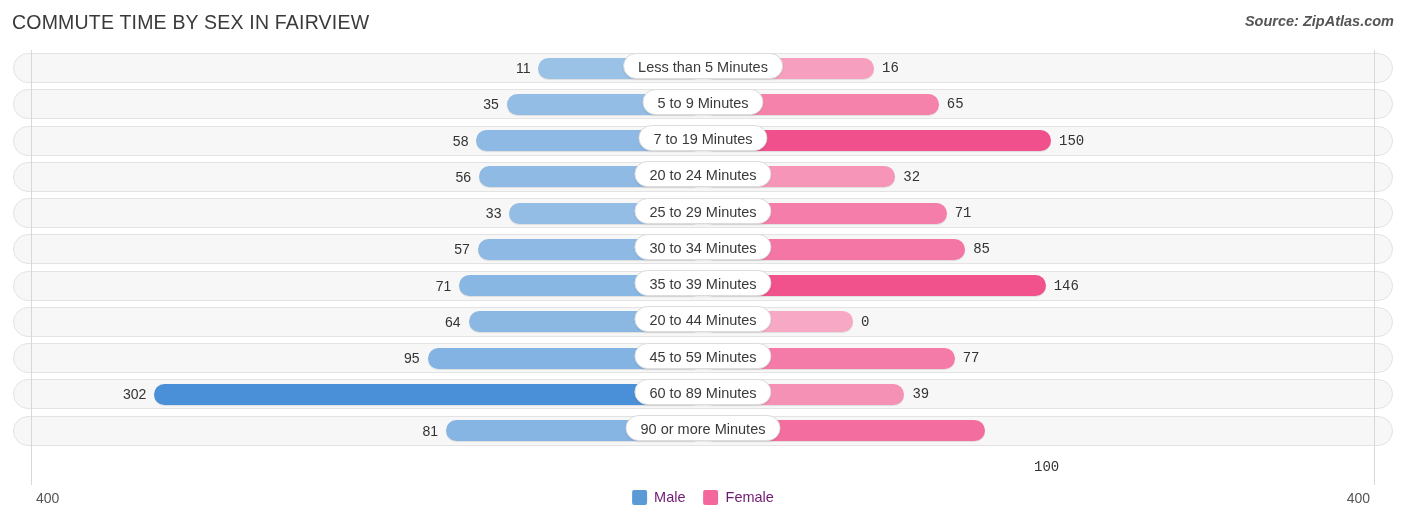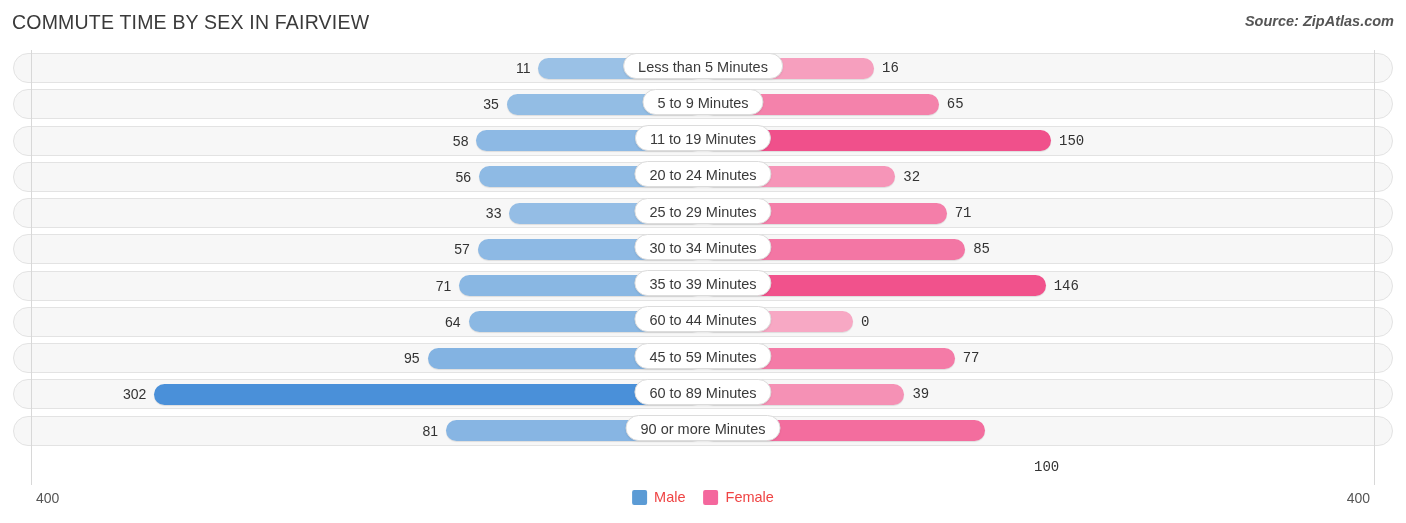--- a/index.html
+++ b/index.html
@@ -182,21 +182,21 @@
     gap: 7px;
   }
   .legend-swatch {
     width: 15px;
     height: 15px;
     border-radius: 2px;
     display: inline-block;
   }
   .legend-label {
     font-size: 14.5px;
-    color: #ef4444;
+    color: #701a75;
   }
 </style>
 </head>
 <body>
 
 <div class="page">
 
   <div class="header">
     <div class="chart-title">COMMUTE TIME BY SEX IN FAIRVIEW</div>
     <div class="source-note">Source: ZipAtlas.com</div>
@@ -226,21 +226,21 @@
         <div class="cat-pill">5 to 9 Minutes</div>
       </div>
       <div class="row">
         <div class="track"></div>
         <div class="bars">
           <div class="bar-male" style="left: 476.44px; width: 226.56px; background: rgb(141, 185, 228);"></div>
           <div class="bar-female" style="left: 703px; width: 348px; background: rgb(240, 80, 139);"></div>
           <div class="val val-male" style="left: 416.44px; width: 52px;">58</div>
           <div class="val val-female" style="left: 1059px;">150</div>
         </div>
-        <div class="cat-pill">11 to 19 Minutes</div>
+        <div class="cat-pill">7 to 19 Minutes</div>
       </div>
       <div class="row">
         <div class="track"></div>
         <div class="bars">
           <div class="bar-male" style="left: 479.08px; width: 223.92px; background: rgb(142, 186, 228);"></div>
           <div class="bar-female" style="left: 703px; width: 192.24px; background: rgb(246, 149, 184);"></div>
           <div class="val val-male" style="left: 419.08px; width: 52px;">56</div>
           <div class="val val-female" style="left: 903.24px;">32</div>
         </div>
         <div class="cat-pill">20 to 24 Minutes</div>
@@ -276,21 +276,21 @@
         <div class="cat-pill">35 to 39 Minutes</div>
       </div>
       <div class="row">
         <div class="track"></div>
         <div class="bars">
           <div class="bar-male" style="left: 468.52px; width: 234.48px; background: rgb(139, 184, 227);"></div>
           <div class="bar-female" style="left: 703px; width: 150px; background: rgb(247, 168, 196);"></div>
           <div class="val val-male" style="left: 408.52px; width: 52px;">64</div>
           <div class="val val-female" style="left: 861px;">0</div>
         </div>
-        <div class="cat-pill">60 to 44 Minutes</div>
+        <div class="cat-pill">20 to 44 Minutes</div>
       </div>
       <div class="row">
         <div class="track"></div>
         <div class="bars">
           <div class="bar-male" style="left: 427.6px; width: 275.4px; background: rgb(131, 179, 226);"></div>
           <div class="bar-female" style="left: 703px; width: 251.64px; background: rgb(244, 123, 167);"></div>
           <div class="val val-male" style="left: 367.6px; width: 52px;">95</div>
           <div class="val val-female" style="left: 962.64px;">77</div>
         </div>
         <div class="cat-pill">45 to 59 Minutes</div>

